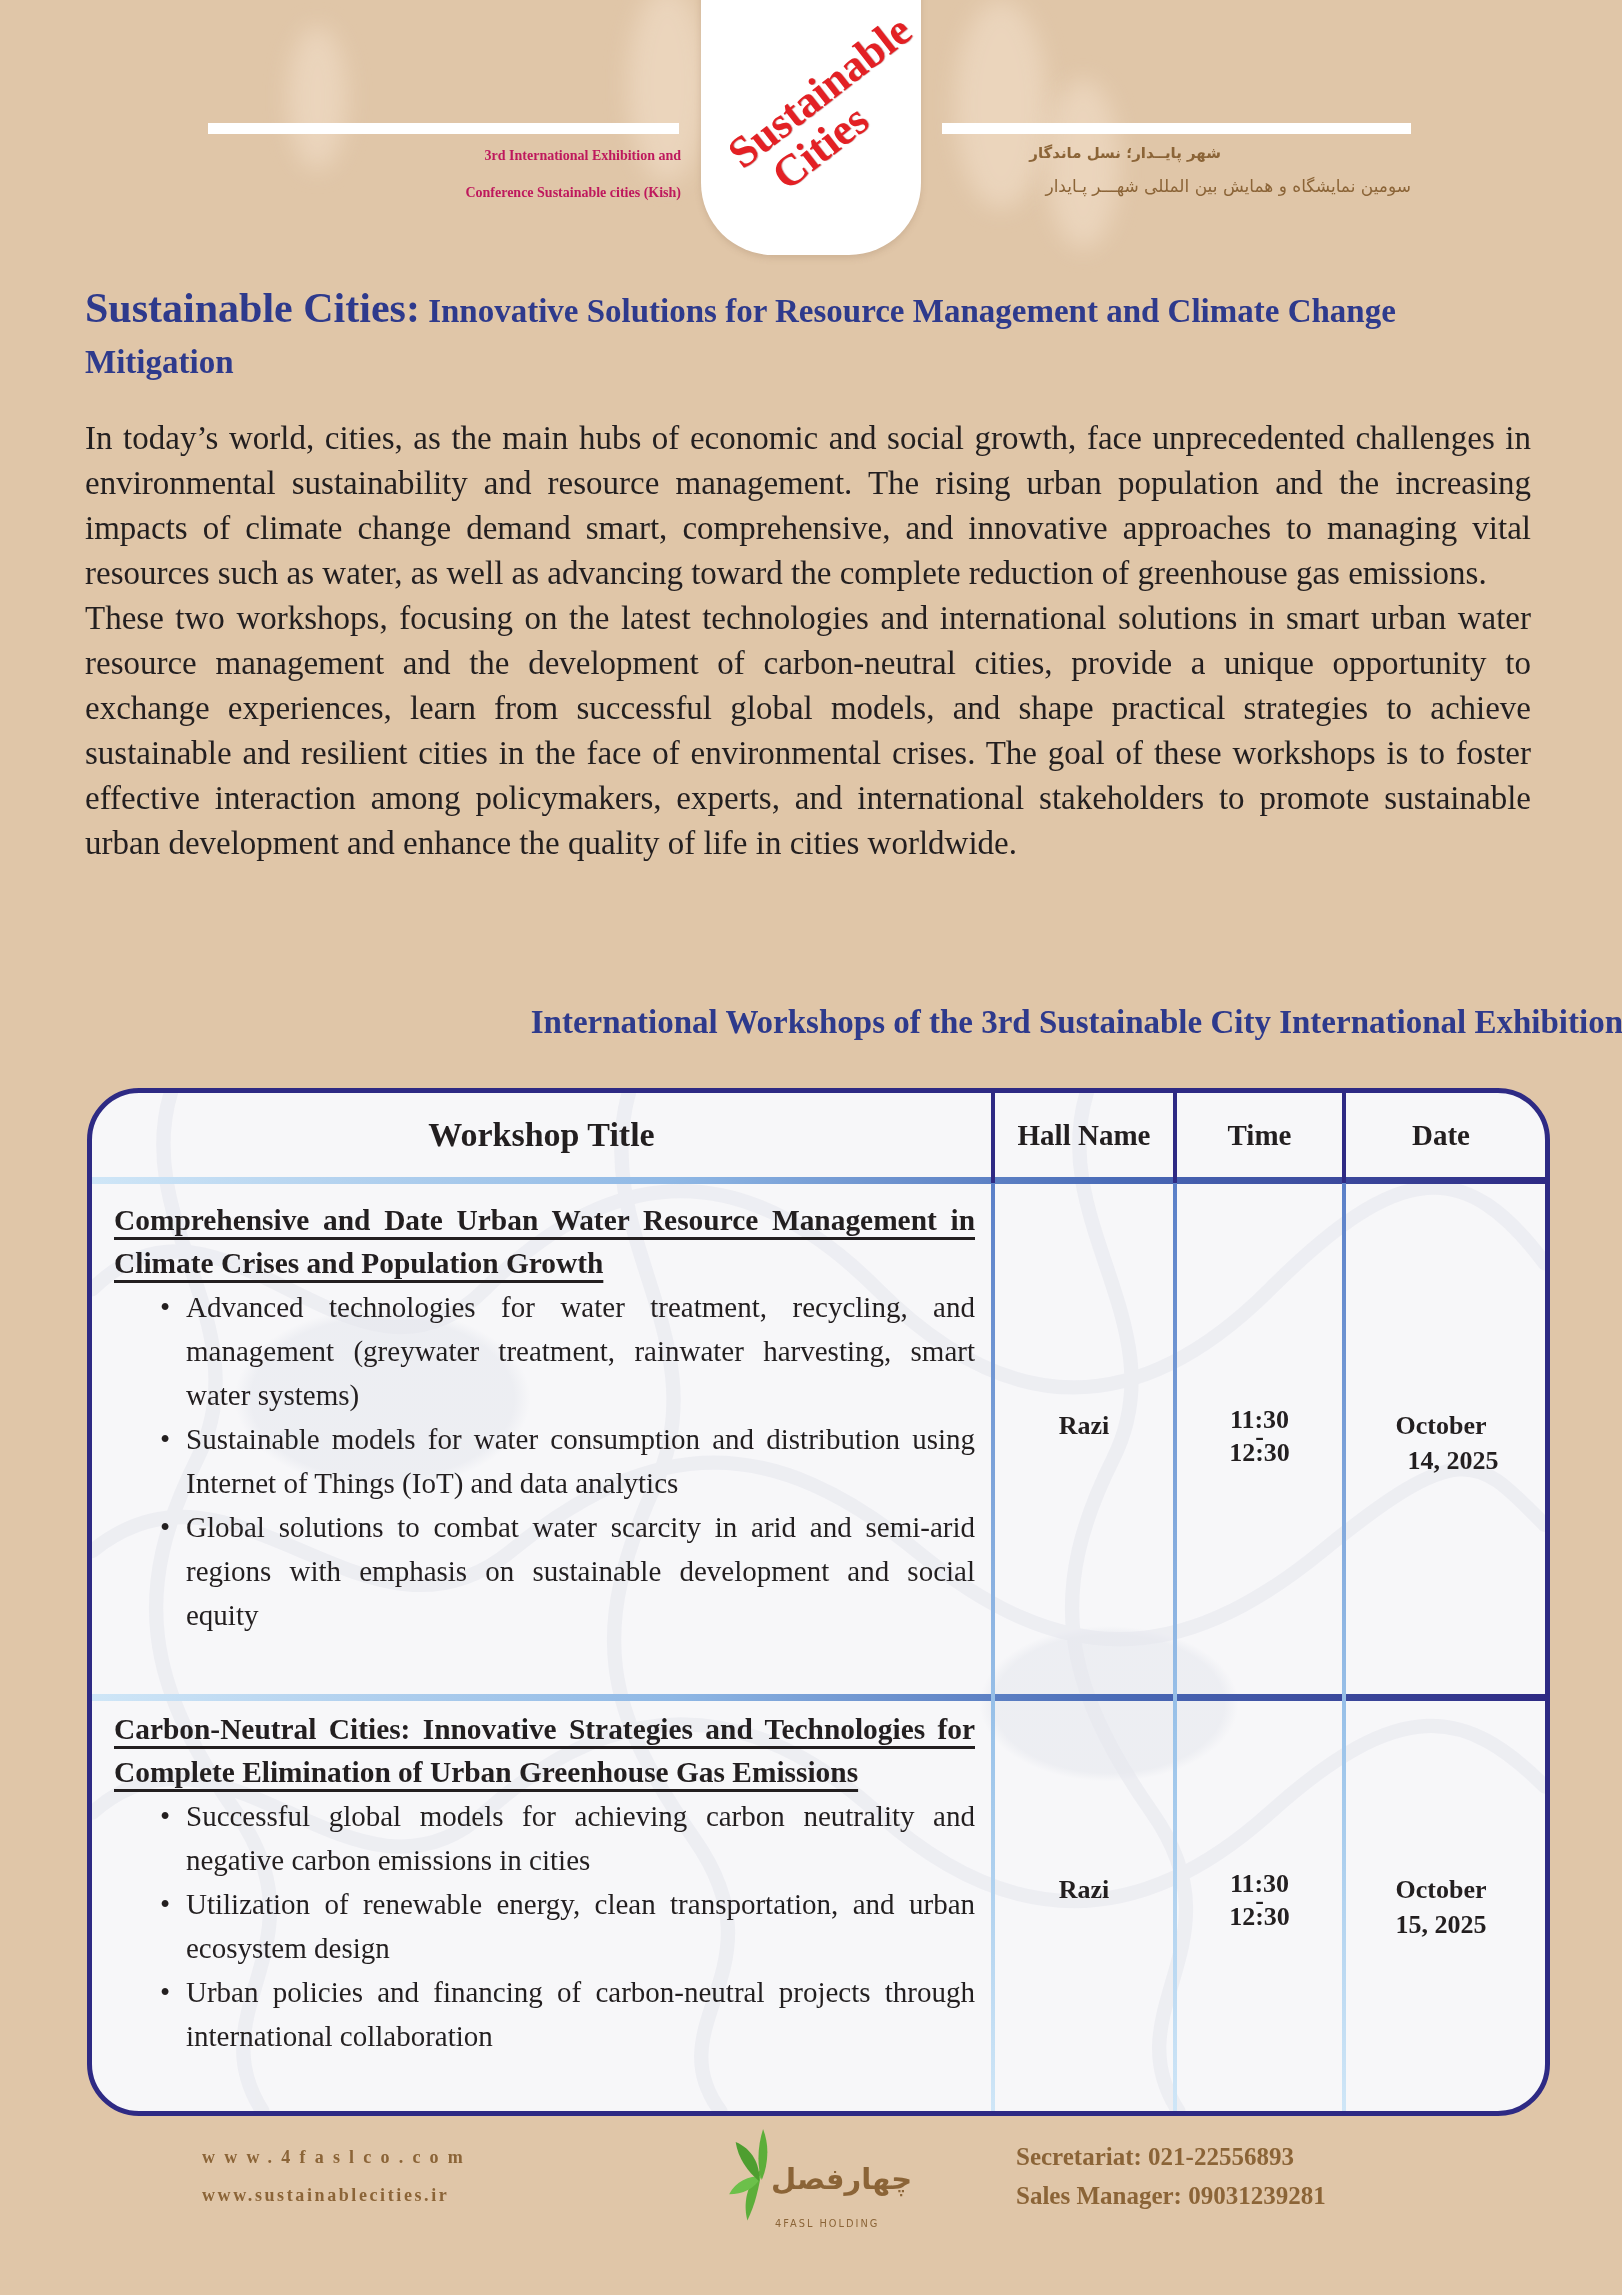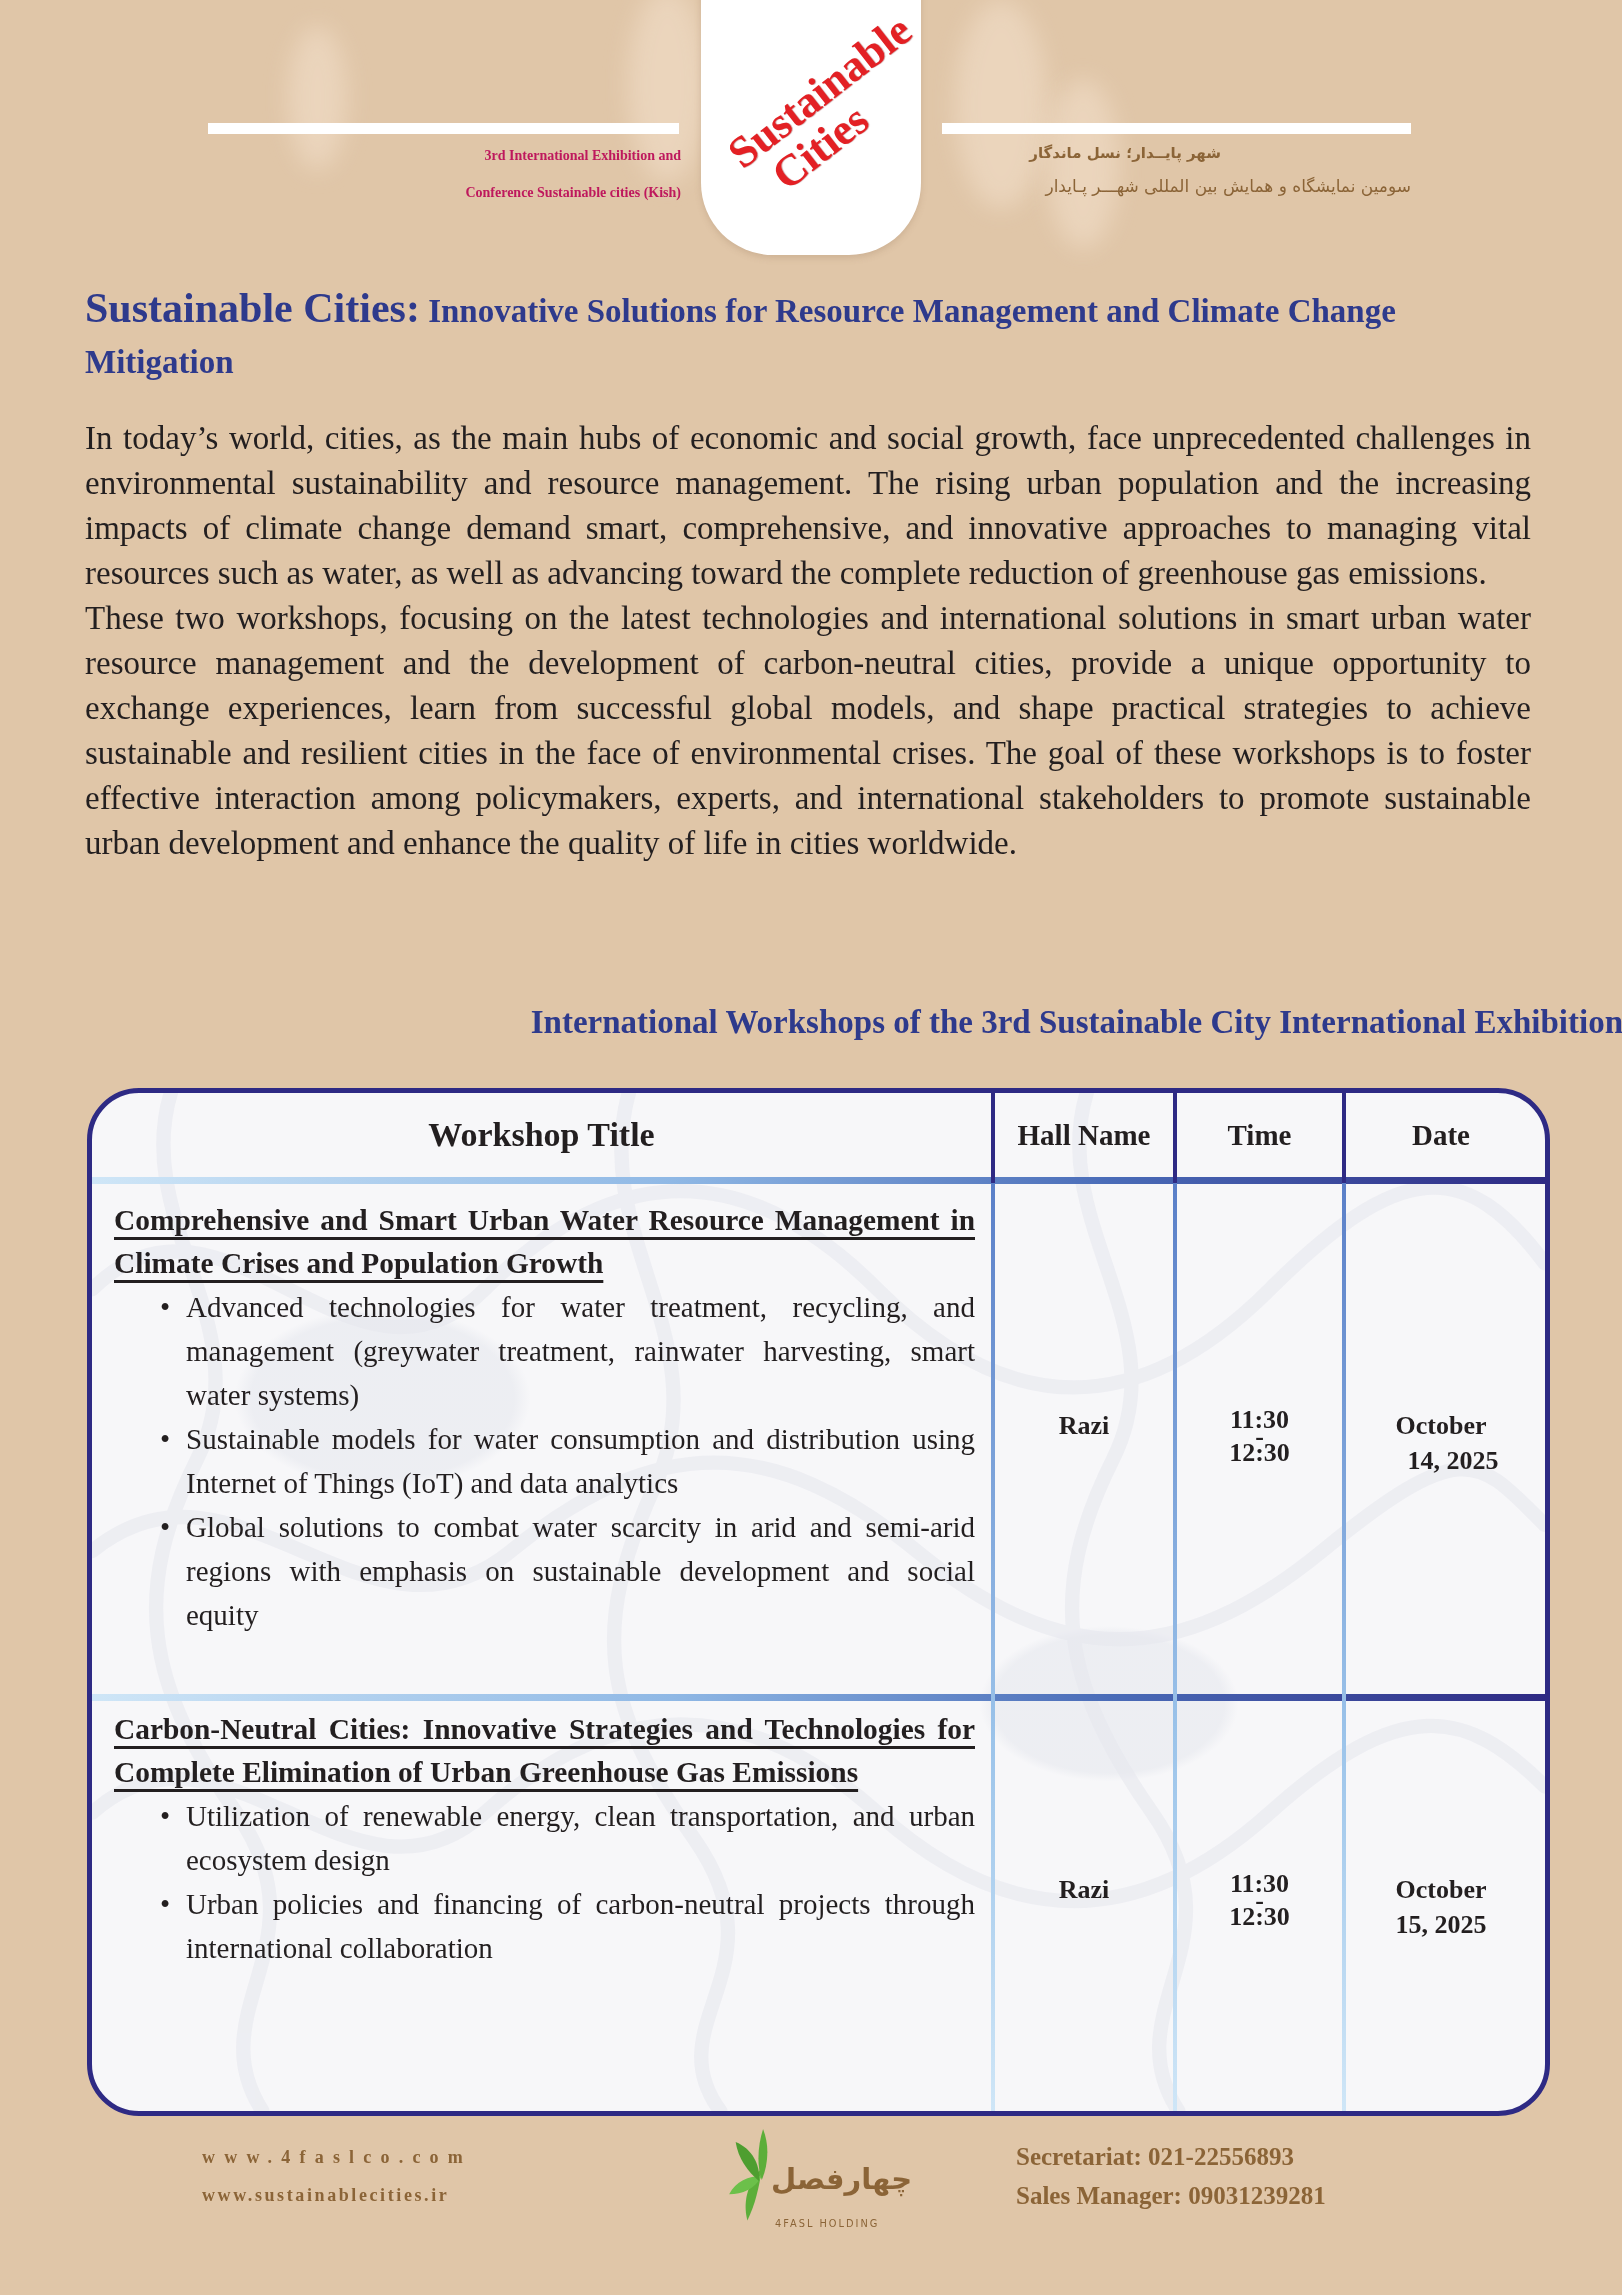--- a/index.html
+++ b/index.html
@@ -178,41 +178,42 @@
   <div class="vline-body" style="left:899px;top:90px;height:929px;"></div>
   <div class="vline-body" style="left:1081px;top:90px;height:929px;"></div>
   <div class="vline-body" style="left:1250px;top:90px;height:929px;"></div>
 
   <div class="th title">Workshop Title</div>
   <div class="th hall">Hall Name</div>
   <div class="th time">Time</div>
   <div class="th date">Date</div>
 
   <div class="ws-cell r1">
-    <div class="ws-title">Comprehensive and Smart Urban Water Resource Management in Climate Crises and Population Growth</div>
+    <div class="ws-title">Comprehensive and Date Urban Water Resource Management in Climate Crises and Population Growth</div>
     <ul class="ws-bullets">
       <li>Advanced technologies for water treatment, recycling, and management (greywater treatment, rainwater harvesting, smart water systems)</li>
       <li>Sustainable models for water consumption and distribution using Internet of Things (IoT) and data analytics</li>
       <li>Global solutions to combat water scarcity in arid and semi-arid regions with emphasis on sustainable development and social equity</li>
     </ul>
   </div>
   <div class="cell-val hall r1">Razi</div>
   <div class="cell-val time r1">
     <span style="display:block">11:30</span>
     <span class="dash">-</span>
     <span style="display:block">12:30</span>
   </div>
   <div class="cell-val date r1">
     <span style="display:block">October</span>
     <span style="display:block;padding-left:24px">14, 2025</span>
   </div>
 
   <div class="ws-cell r2">
     <div class="ws-title">Carbon-Neutral Cities: Innovative Strategies and Technologies for Complete Elimination of Urban Greenhouse Gas Emissions</div>
     <ul class="ws-bullets">
+      <li>Successful global models for achieving carbon neutrality and negative carbon emissions in cities</li>
       <li>Utilization of renewable energy, clean transportation, and urban ecosystem design</li>
       <li>Urban policies and financing of carbon-neutral projects through international collaboration</li>
     </ul>
   </div>
   <div class="cell-val hall r2">Razi</div>
   <div class="cell-val time r2">
     <span style="display:block">11:30</span>
     <span class="dash">-</span>
     <span style="display:block">12:30</span>
   </div>

